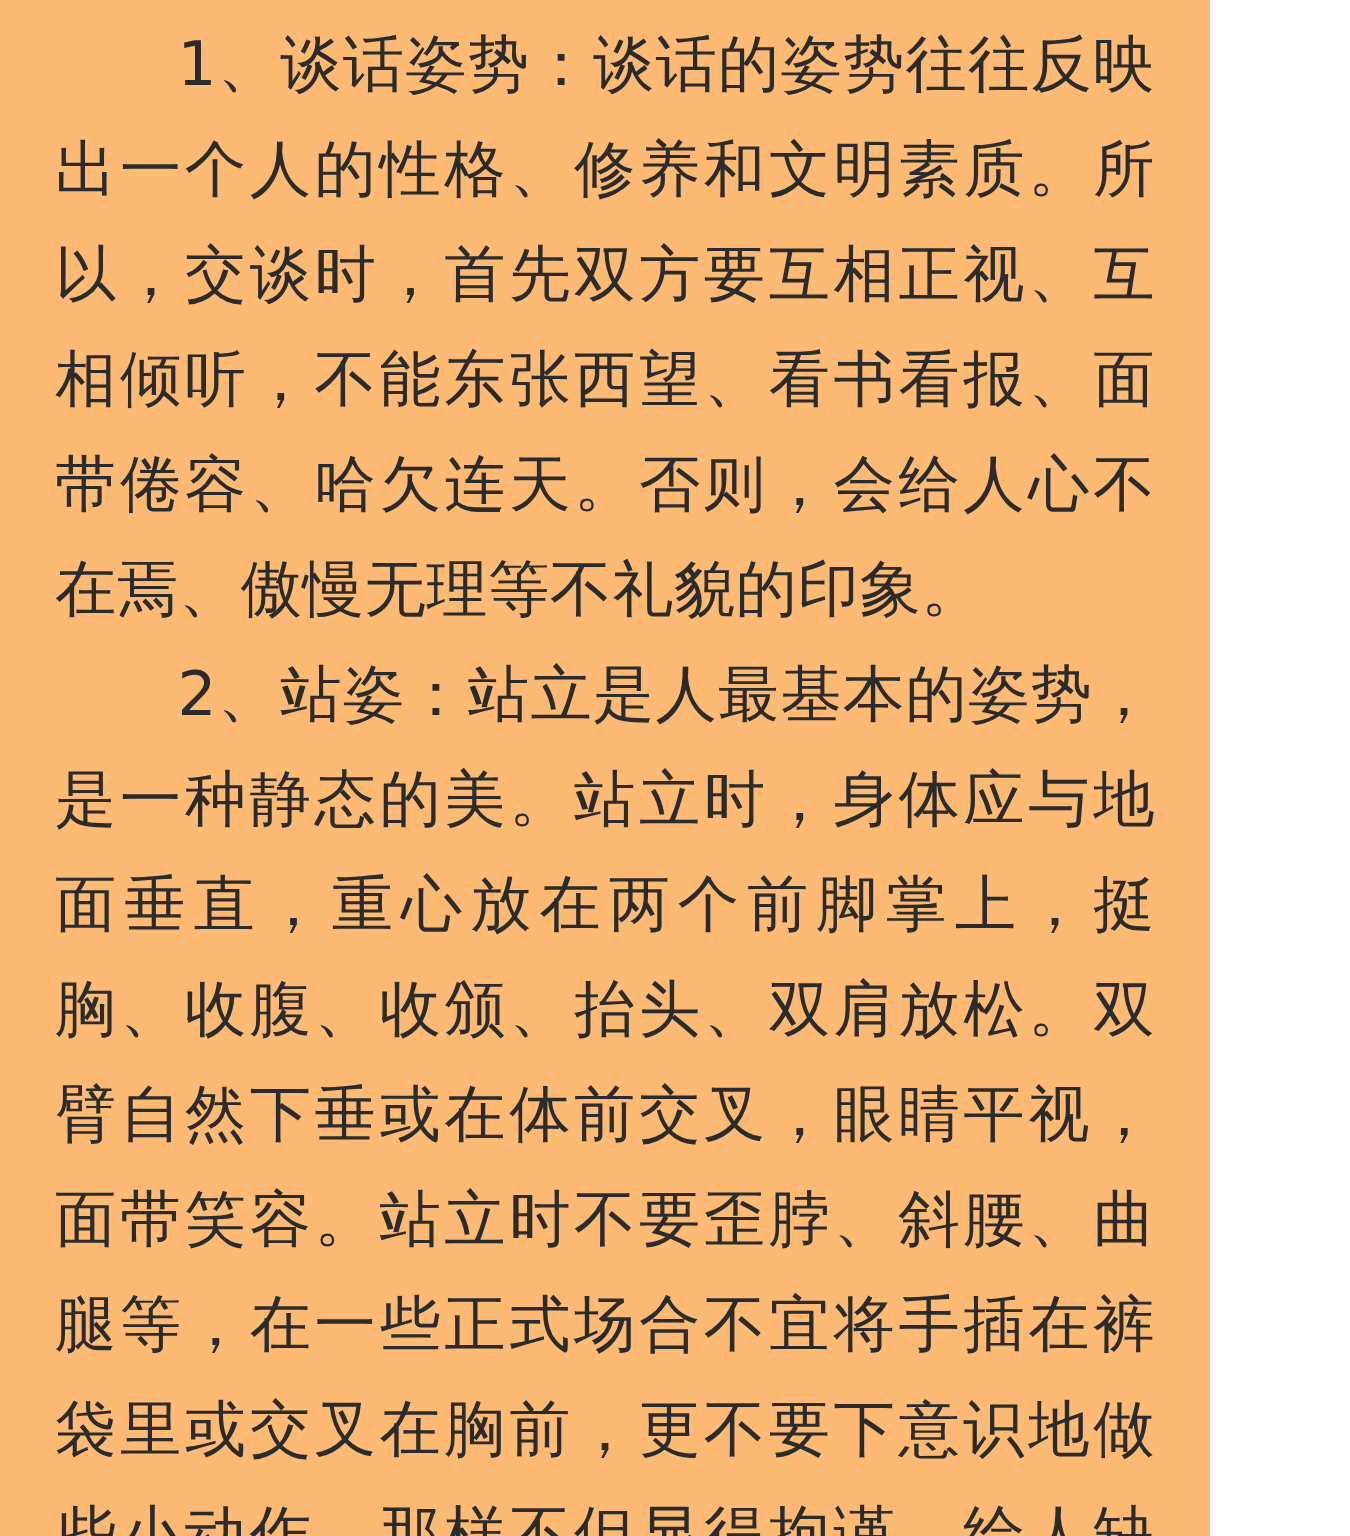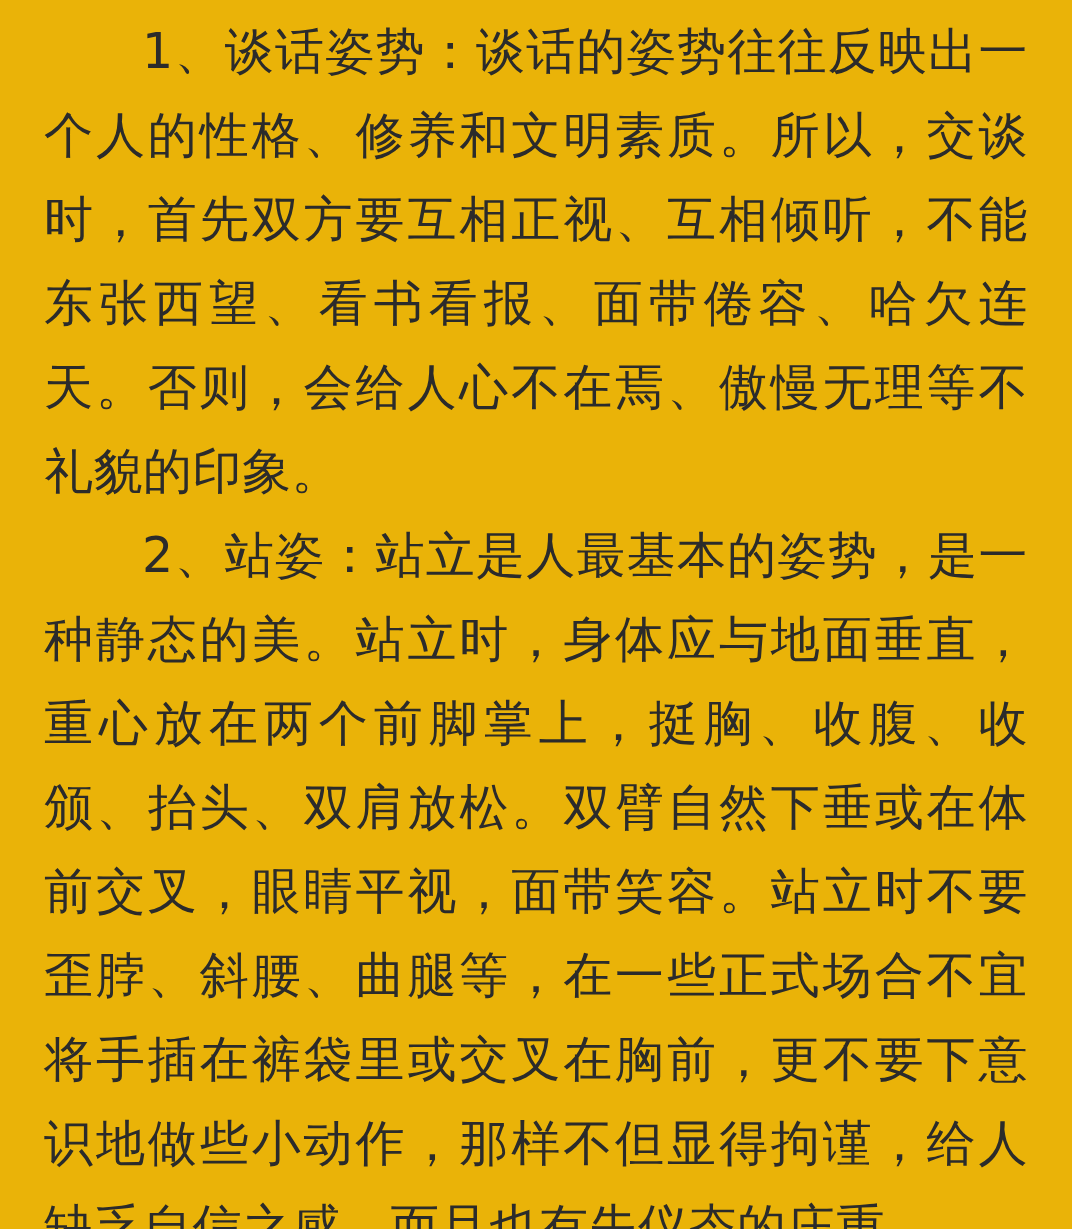--- a/index.html
+++ b/index.html
@@ -8,24 +8,24 @@
     background: #ffffff;
   }
   body {
     width: 1080px;
     height: 1229px;
     overflow: hidden;
     font-family: "DejaVu Sans", "Liberation Sans", sans-serif;
   }
   .page {
     box-sizing: border-box;
-    width: 1072px;
+    width: 968px;
     height: 1229px;
     padding: 10px 44px 0 44px;
-    background: #eab308;
+    background: #fdba74;
   }
   .para {
     margin: 0;
     color: #2b2b2b;
     font-size: 49px;
     line-height: 84px;
     text-align: justify;
     text-justify: inter-character;
     text-indent: 2em;
     letter-spacing: 0.5px;

